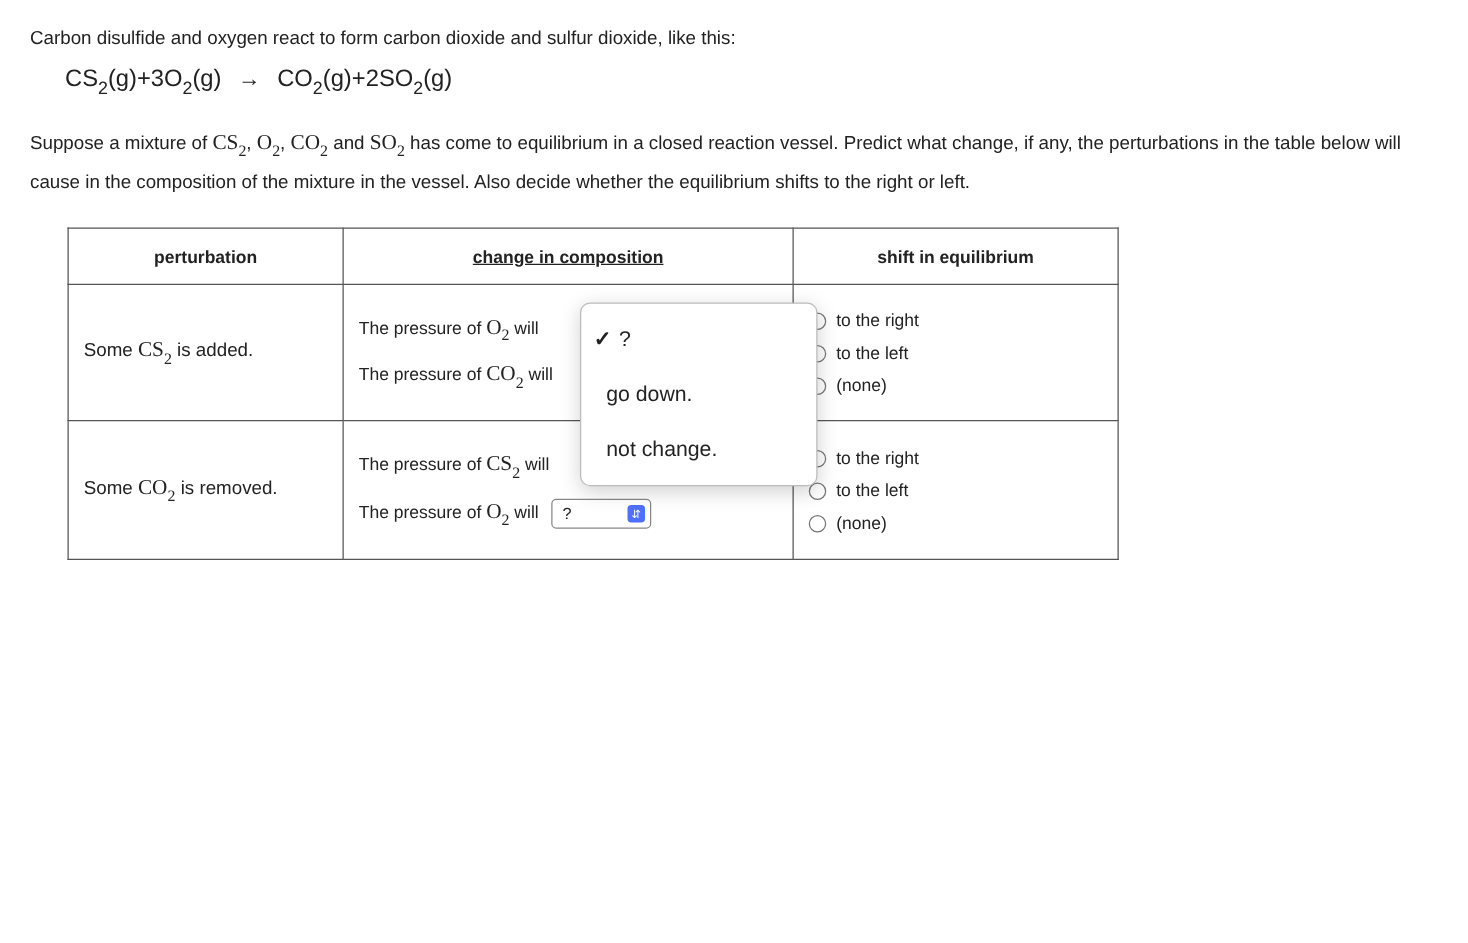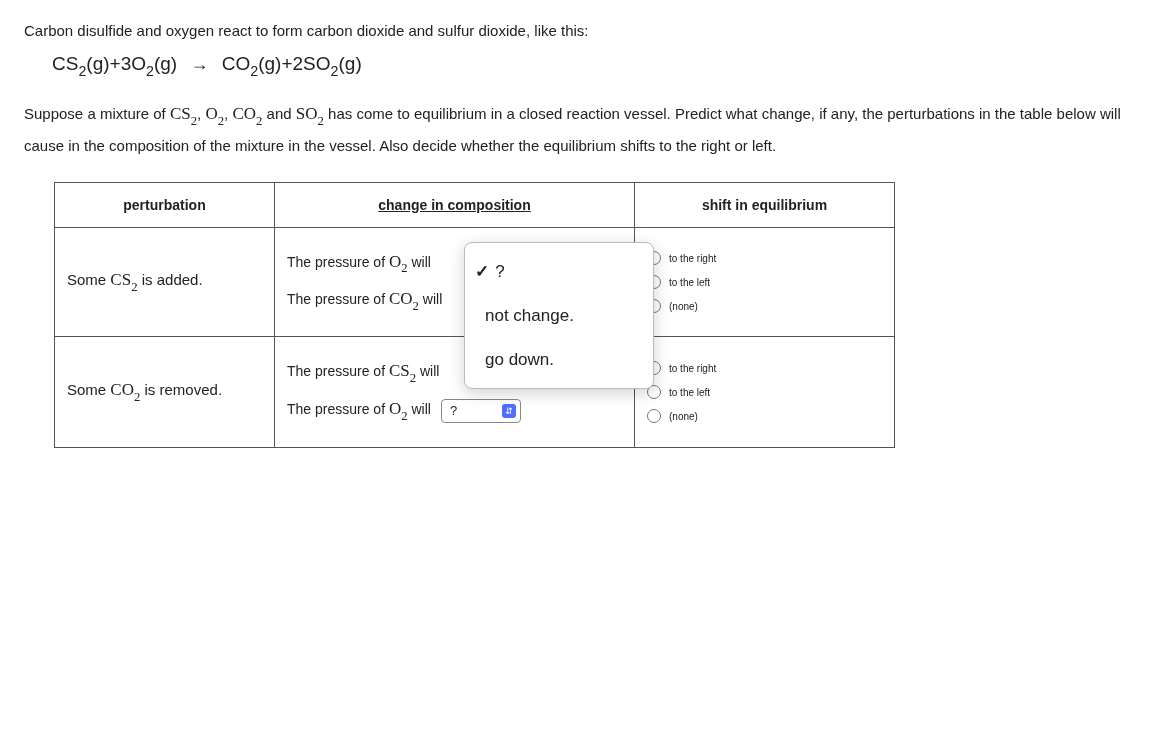--- a/index.html
+++ b/index.html
@@ -36,21 +36,21 @@
   table.main th {
     text-align: center;
     font-weight: bold;
     font-size: 14px;
     padding: 14px 12px;
   }
   .col-pert { width: 220px; }
   .col-change { width: 360px; text-decoration: underline; }
   .col-shift { width: 260px; }
   .change-line { margin: 14px 0; font-size: 14px; }
-  .radio-row { margin: 10px 0; display: flex; align-items: center; gap: 8px; font-size: 10px; }
+  .radio-row { margin: 10px 0; display: flex; align-items: flex-end; gap: 8px; font-size: 14px; }
   .radio {
     width: 14px; height: 14px; border: 1.5px solid #777; border-radius: 50%;
     display: inline-block; background: #fff;
     flex-shrink: 0;
   }
   .dropdown-overlay {
     position: absolute;
     left: 440px;
     top: 60px;
     width: 190px;
@@ -197,21 +197,21 @@
               <span class="radio"></span>
               <span>(none)</span>
             </div>
     </td>
   </tr>
 </tbody>
     </table>
 
 <div class="dropdown-overlay">
   <div class="dropdown-item selected">?</div>
+  <div class="dropdown-item">go down.</div>
   <div class="dropdown-item">not change.</div>
-  <div class="dropdown-item">go down.</div>
 </div>
 
 <div class="helper-bar">
   <span class="helper-btn">✕</span>
   <span class="helper-btn">↺</span>
 </div>
 </div>
 
 </body></html>

